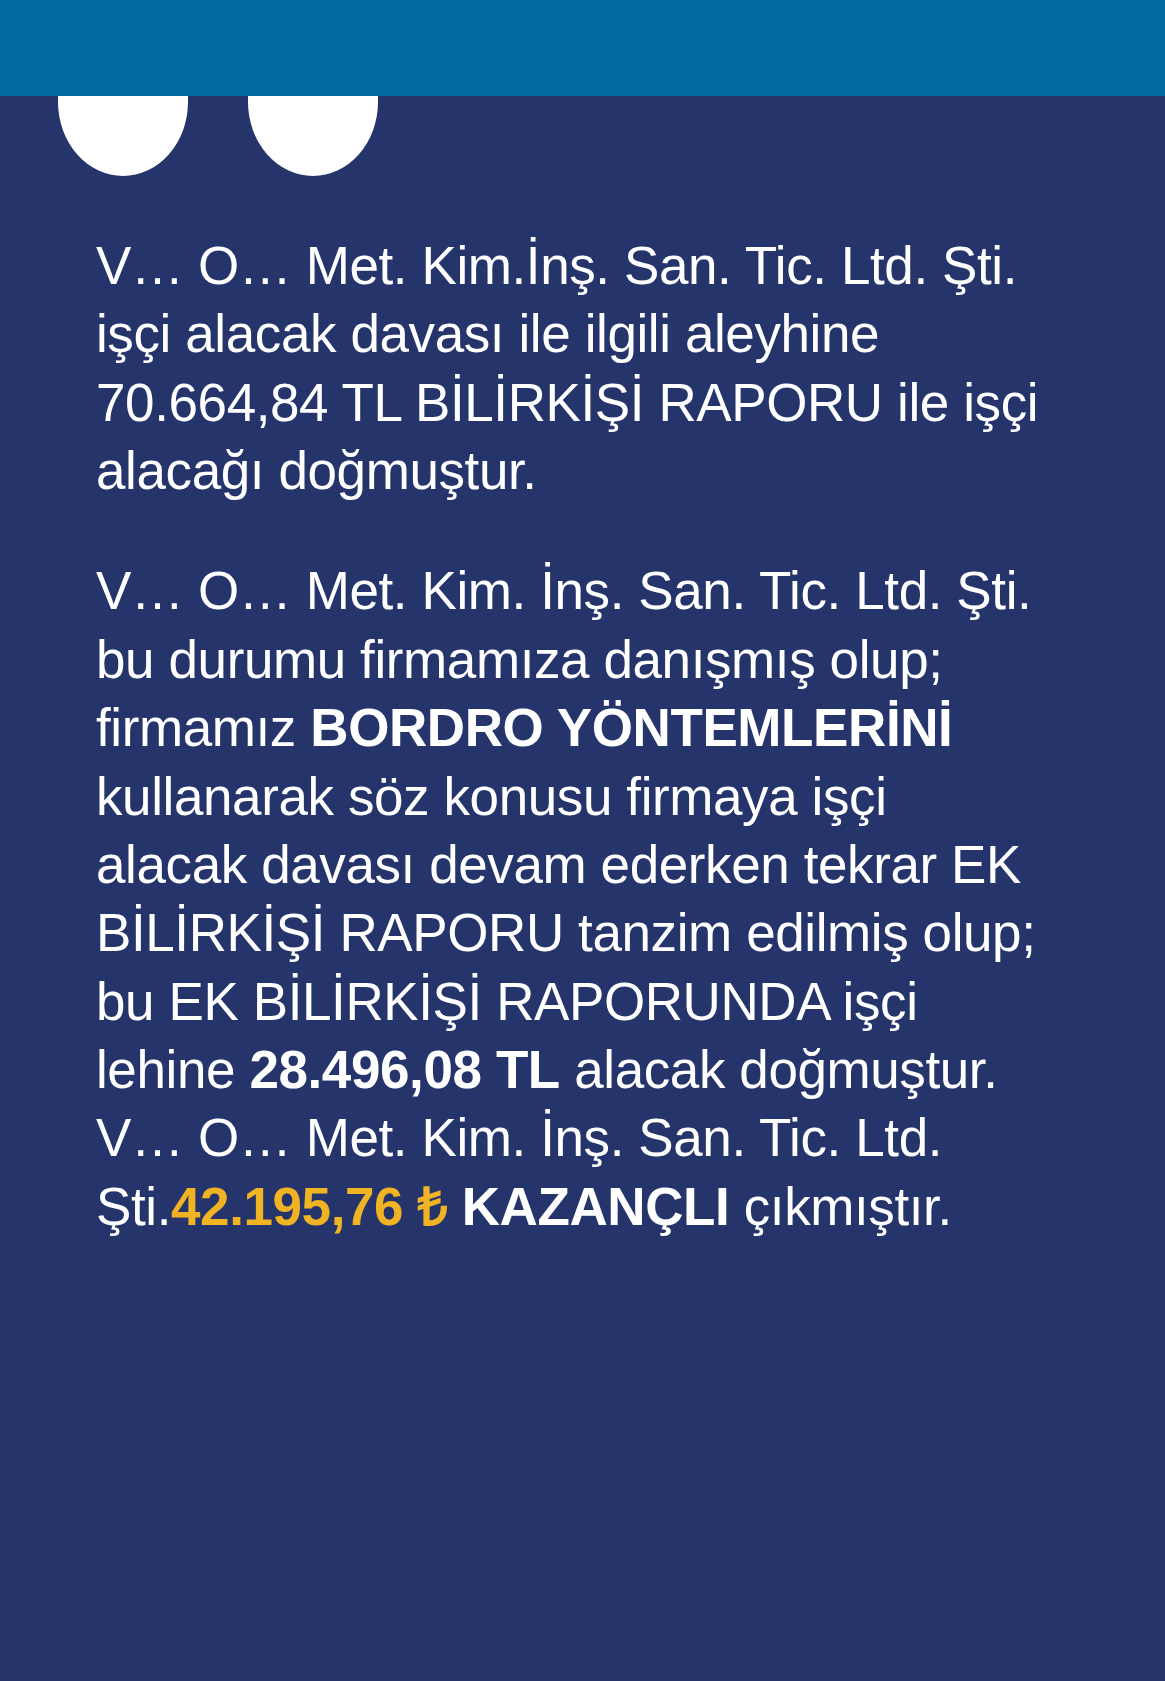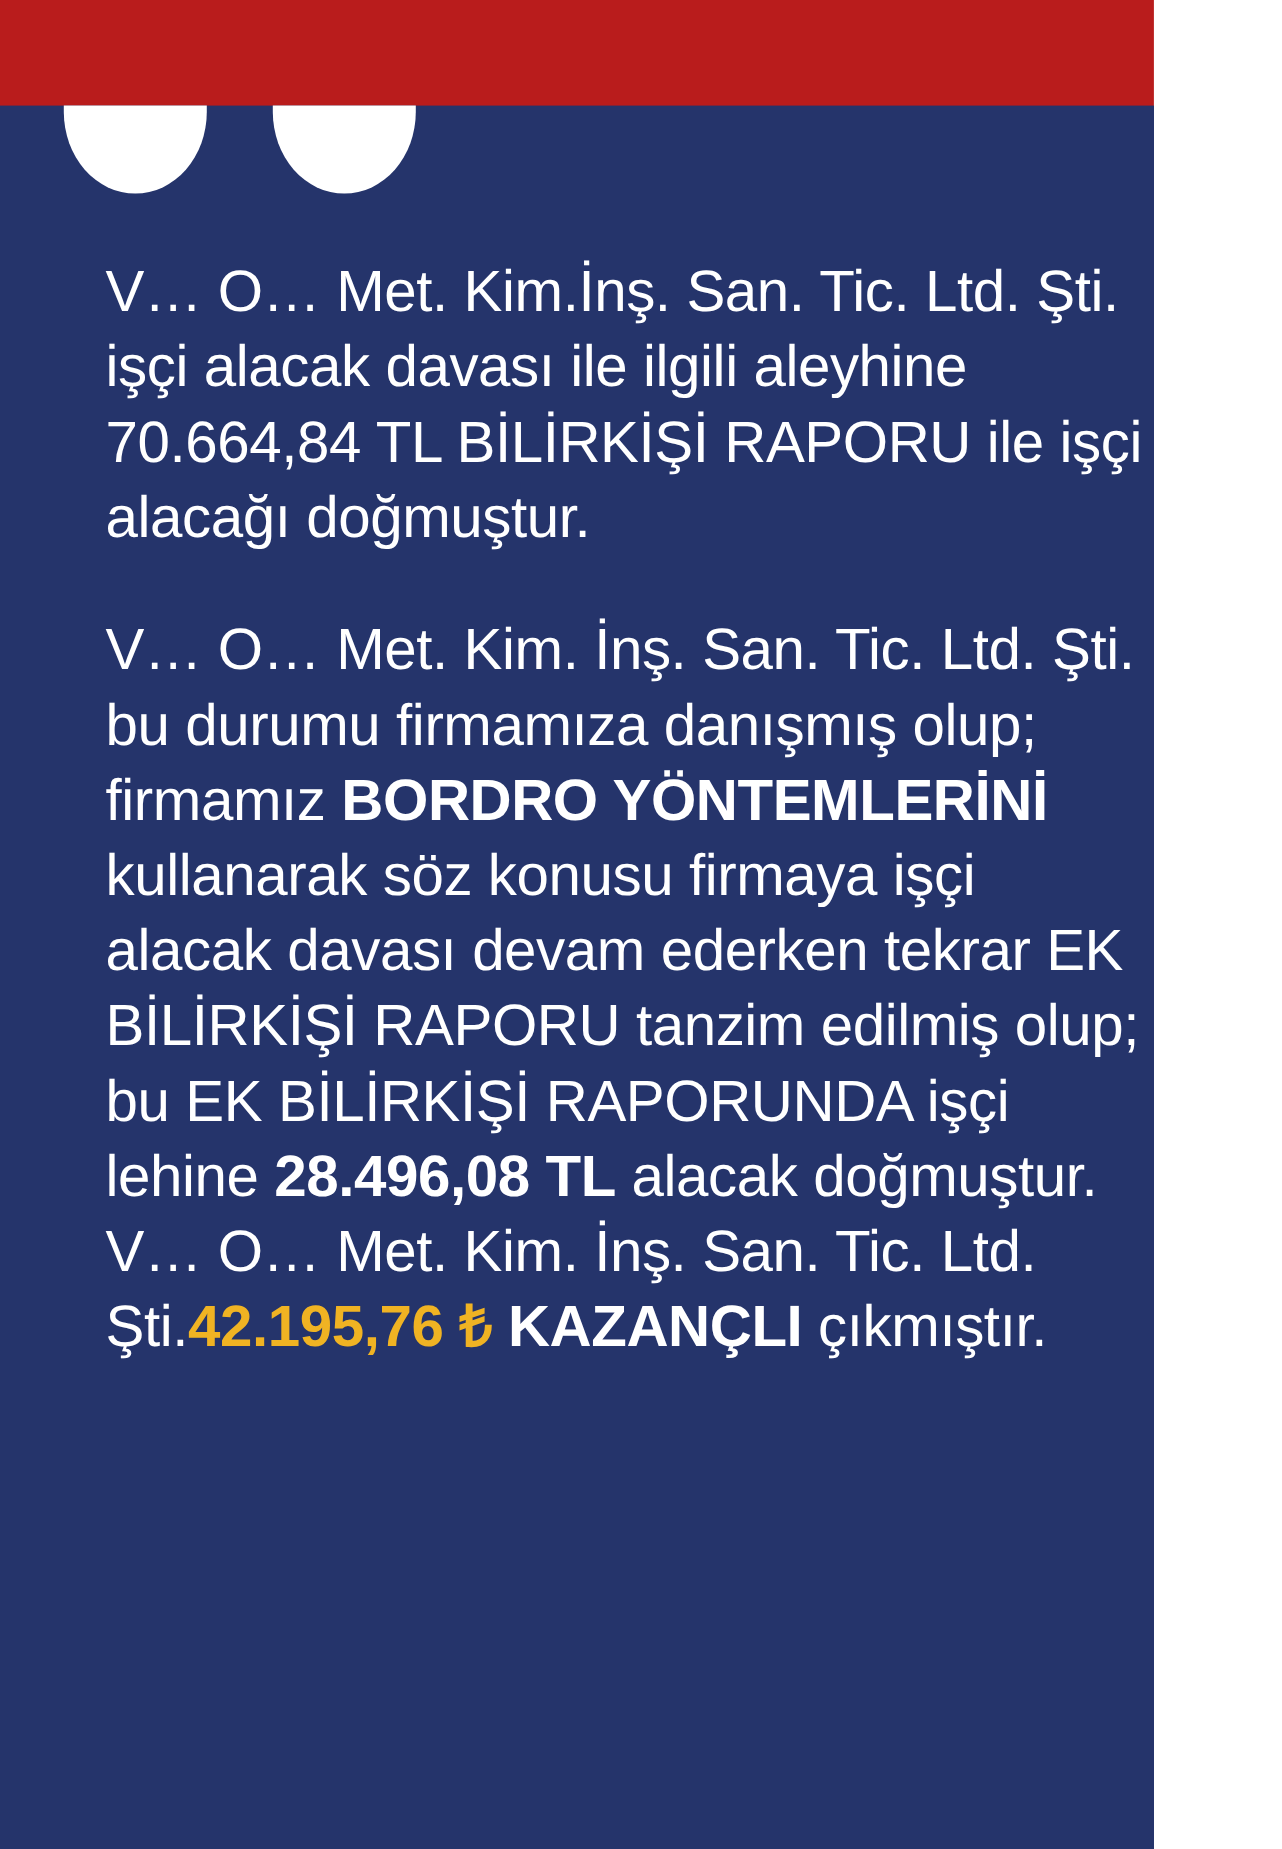--- a/index.html
+++ b/index.html
@@ -9,23 +9,23 @@
   body {
     width: 1165px;
     height: 1681px;
     background: #ffffff;
     font-family: "Liberation Sans", sans-serif;
     overflow: hidden;
   }
 
   .slide {
     position: relative;
-    width: 1049px;
+    width: 1165px;
     height: 1681px;
-    background: #b91c1c;
+    background: #0369a1;
     overflow: hidden;
   }
 
   
   .panel {
     position: absolute;
     left: 0;
     top: 96px;
     width: 1165px;
     height: 1585px;

